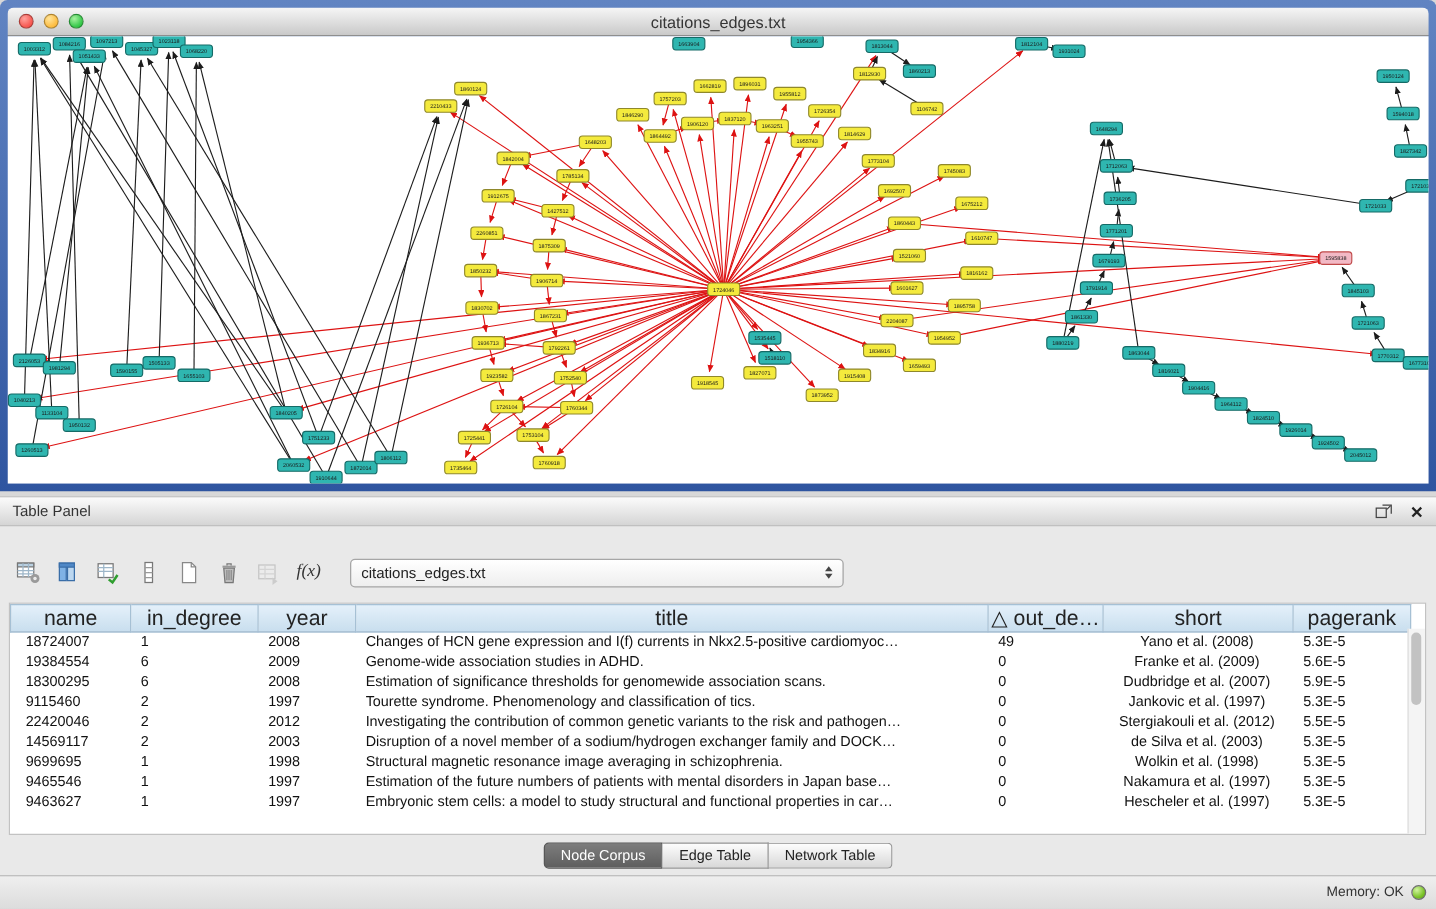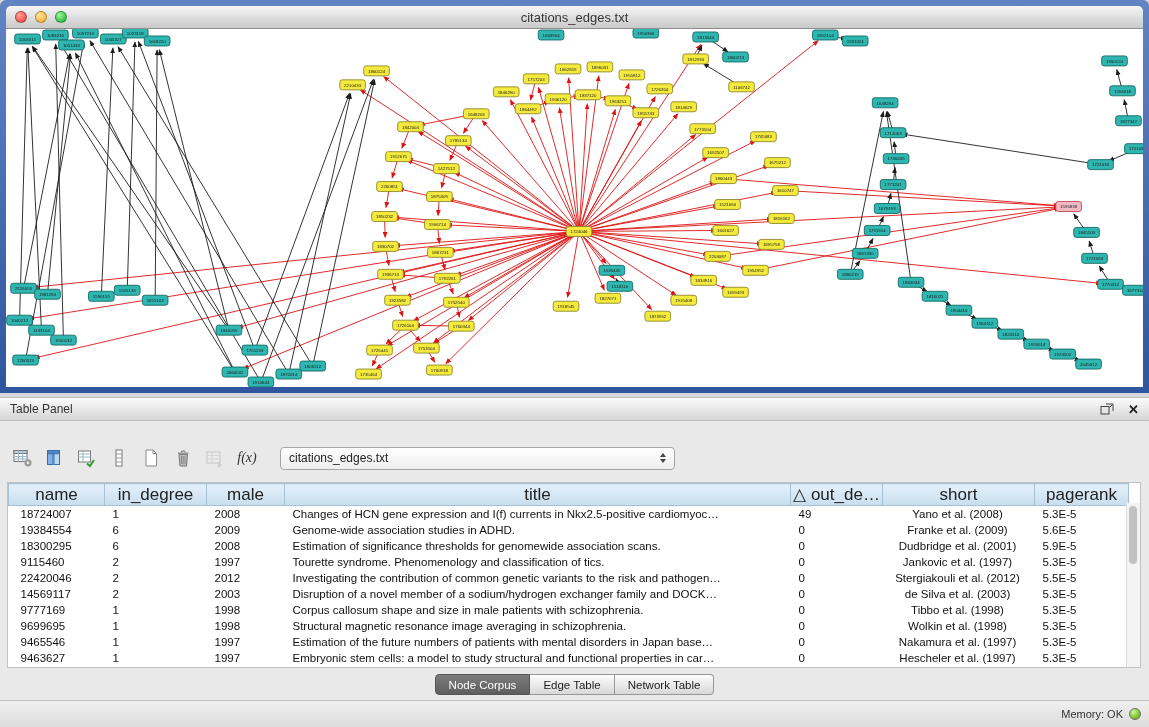--- a/index.html
+++ b/index.html
@@ -786,21 +786,21 @@
             <col style="width: 78px;">
             <col style="width: 506px;">
             <col style="width: 92px;">
             <col style="width: 152px;">
             <col style="width: 94px;">
           </colgroup>
           <thead>
             <tr>
               <th>name</th>
               <th>in_degree</th>
-              <th>male</th>
+              <th>year</th>
               <th>title</th>
               <th>△ out_de…</th>
               <th>short</th>
               <th>pagerank</th>
             </tr>
           </thead>
           <tbody>
             <tr>
               <td class="c0">18724007</td>
               <td class="c1">1</td>
@@ -818,21 +818,21 @@
               <td class="c4">0</td>
               <td class="c5">Franke et al. (2009)</td>
               <td class="c6">5.6E-5</td>
             </tr>
             <tr>
               <td class="c0">18300295</td>
               <td class="c1">6</td>
               <td class="c2">2008</td>
               <td class="c3">Estimation of significance thresholds for genomewide association scans.</td>
               <td class="c4">0</td>
-              <td class="c5">Dudbridge et al. (2001)</td>
+              <td class="c5">Dudbridge et al. (2007)</td>
               <td class="c6">5.9E-5</td>
             </tr>
             <tr>
               <td class="c0">9115460</td>
               <td class="c1">2</td>
               <td class="c2">1997</td>
               <td class="c3">Tourette syndrome. Phenomenology and classification of tics.</td>
               <td class="c4">0</td>
               <td class="c5">Jankovic et al. (1997)</td>
               <td class="c6">5.3E-5</td>
@@ -846,29 +846,20 @@
               <td class="c5">Stergiakouli et al. (2012)</td>
               <td class="c6">5.5E-5</td>
             </tr>
             <tr>
               <td class="c0">14569117</td>
               <td class="c1">2</td>
               <td class="c2">2003</td>
               <td class="c3">Disruption of a novel member of a sodium/hydrogen exchanger family and DOCK…</td>
               <td class="c4">0</td>
               <td class="c5">de Silva et al. (2003)</td>
-              <td class="c6">5.3E-5</td>
-            </tr>
-            <tr>
-              <td class="c0">9777169</td>
-              <td class="c1">1</td>
-              <td class="c2">1998</td>
-              <td class="c3">Corpus callosum shape and size in male patients with schizophrenia.</td>
-              <td class="c4">0</td>
-              <td class="c5">Tibbo et al. (1998)</td>
               <td class="c6">5.3E-5</td>
             </tr>
             <tr>
               <td class="c0">9699695</td>
               <td class="c1">1</td>
               <td class="c2">1998</td>
               <td class="c3">Structural magnetic resonance image averaging in schizophrenia.</td>
               <td class="c4">0</td>
               <td class="c5">Wolkin et al. (1998)</td>
               <td class="c6">5.3E-5</td>

